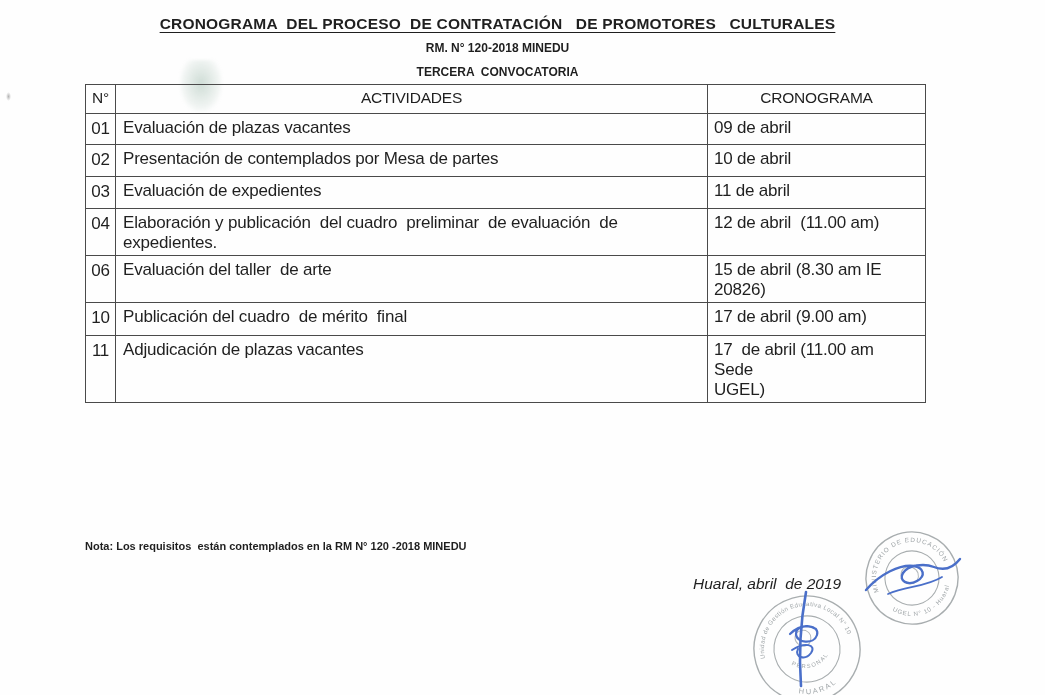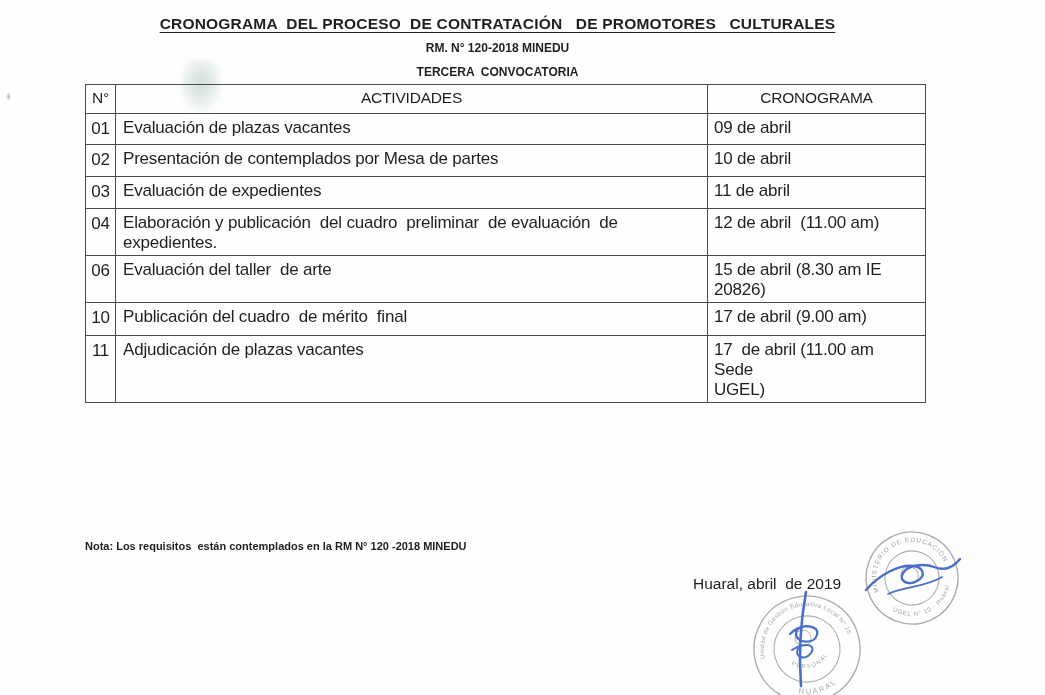--- a/index.html
+++ b/index.html
@@ -66,20 +66,21 @@
     position: absolute;
     left: 85px; top: 540px;
     font-size: 11px;
     font-weight: 700;
     white-space: pre;
   }
   .place-date {
     position: absolute;
     left: 693px; top: 575px;
     font-size: 15.5px;
+    font-style: italic;
     white-space: pre;
   }
 
   
   .stamp { position: absolute; }
   .stamp-ministry { left: 858px; top: 522px; width: 108px; height: 112px; }
   .stamp-ugel     { left: 746px; top: 588px; width: 122px; height: 122px; }
   .stamp circle, .stamp .ring { stroke: #9aa0a2; fill: none; }
   .stamp text { fill: #8e9598; }
 

